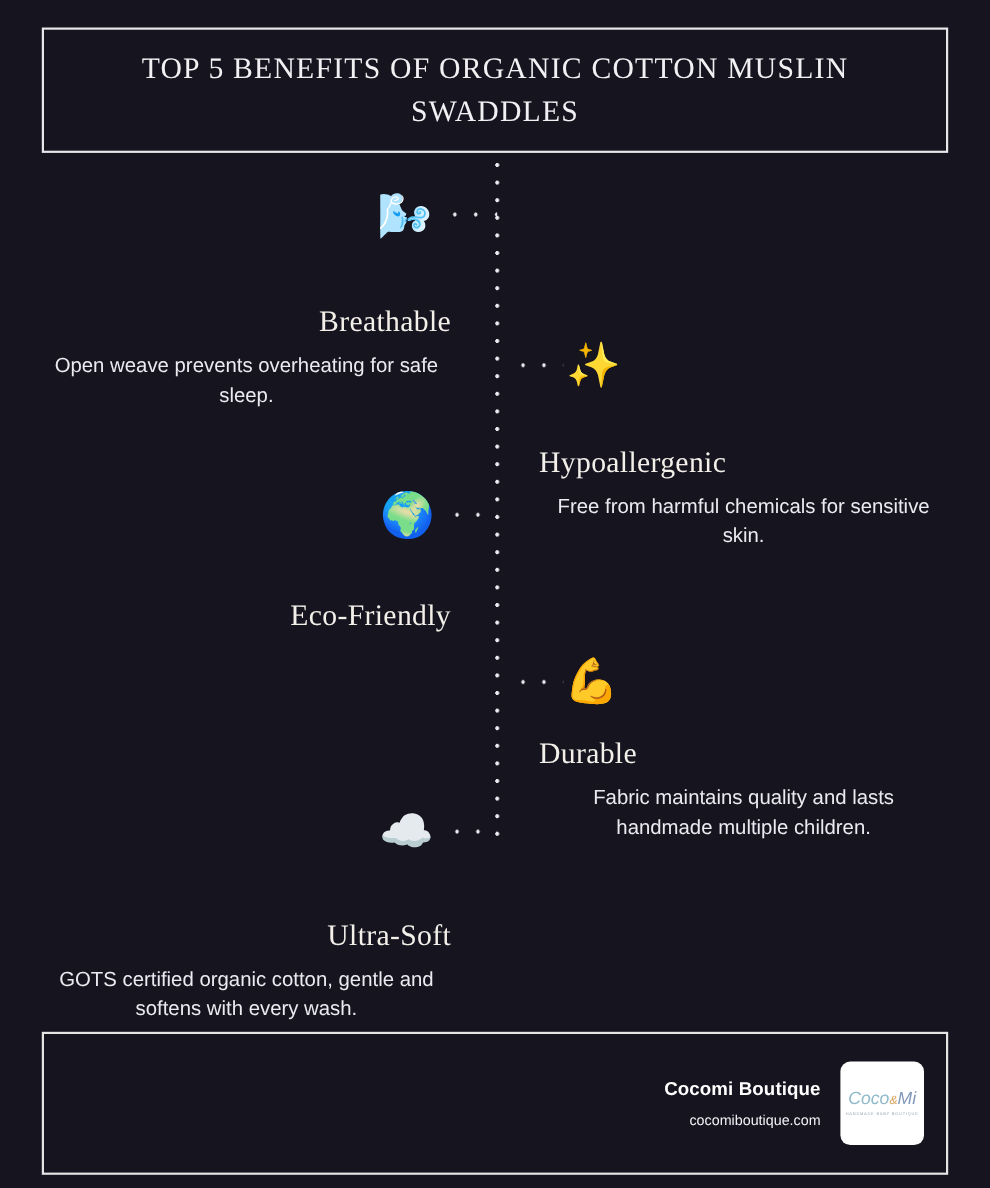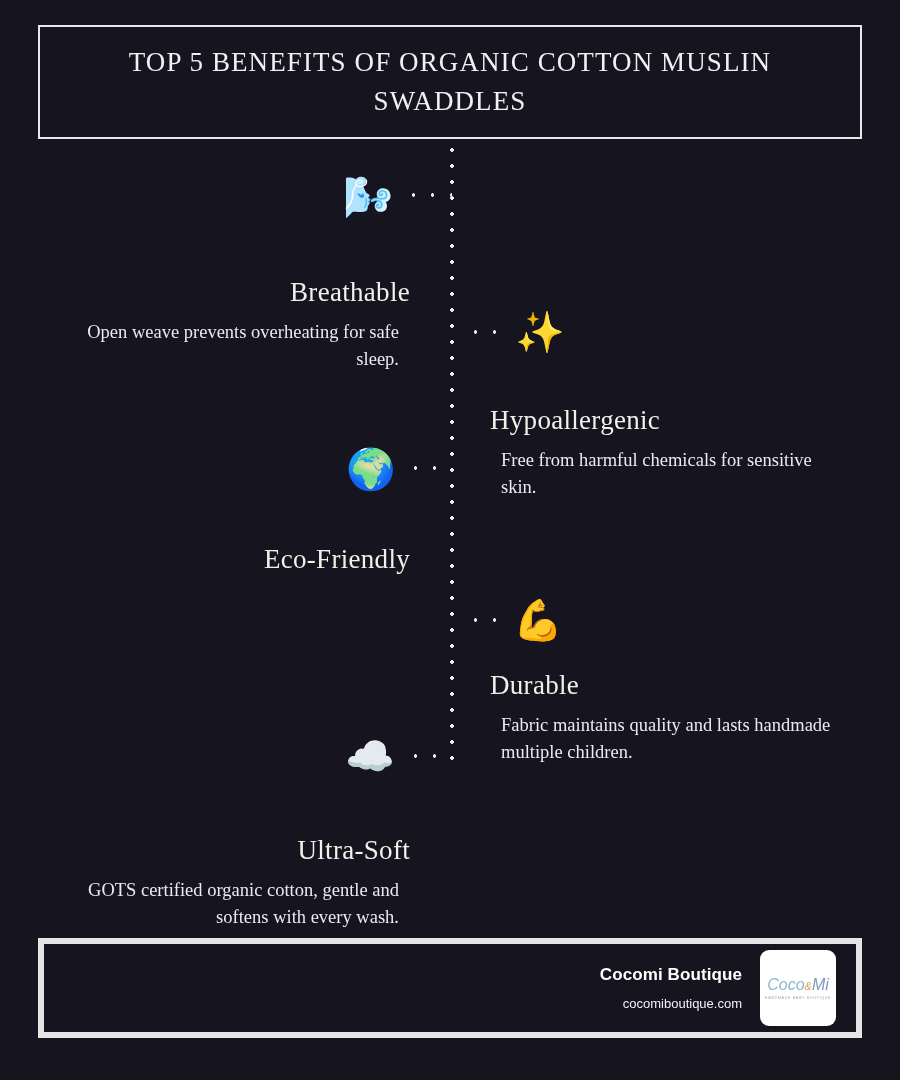--- a/index.html
+++ b/index.html
@@ -97,36 +97,37 @@
   .benefit-title {
     font-family: "Liberation Serif", "DejaVu Serif", serif;
     font-size: 27px;
     color: #f3efe9;
     margin: 16px 0 9px 0;
     font-weight: 400;
     letter-spacing: 0.3px;
     line-height: 1.1;
   }
   .benefit-desc {
-    font-family: Liberation Serif, serif;
+    font-family: Liberation Sans, sans-serif;
     font-size: 18.5px;
     line-height: 1.45;
     color: #eceaf0;
     margin: 11px;
     font-weight: 400;
+    text-align: center;
   }
 
   
   .footer-frame {
     position: absolute;
     left: 38px;
     top: 938px;
     width: 824px;
-    height: 100px;
-    border: 6px solid #e5e5e5;
+    height: 130px;
+    border: 2px solid #e5e5e5;
     box-sizing: border-box;
   }
   .footer-inner {
     position: absolute;
     right: 20px;
     top: 0;
     height: 100%;
     display: flex;
     align-items: center;
     gap: 18px;

